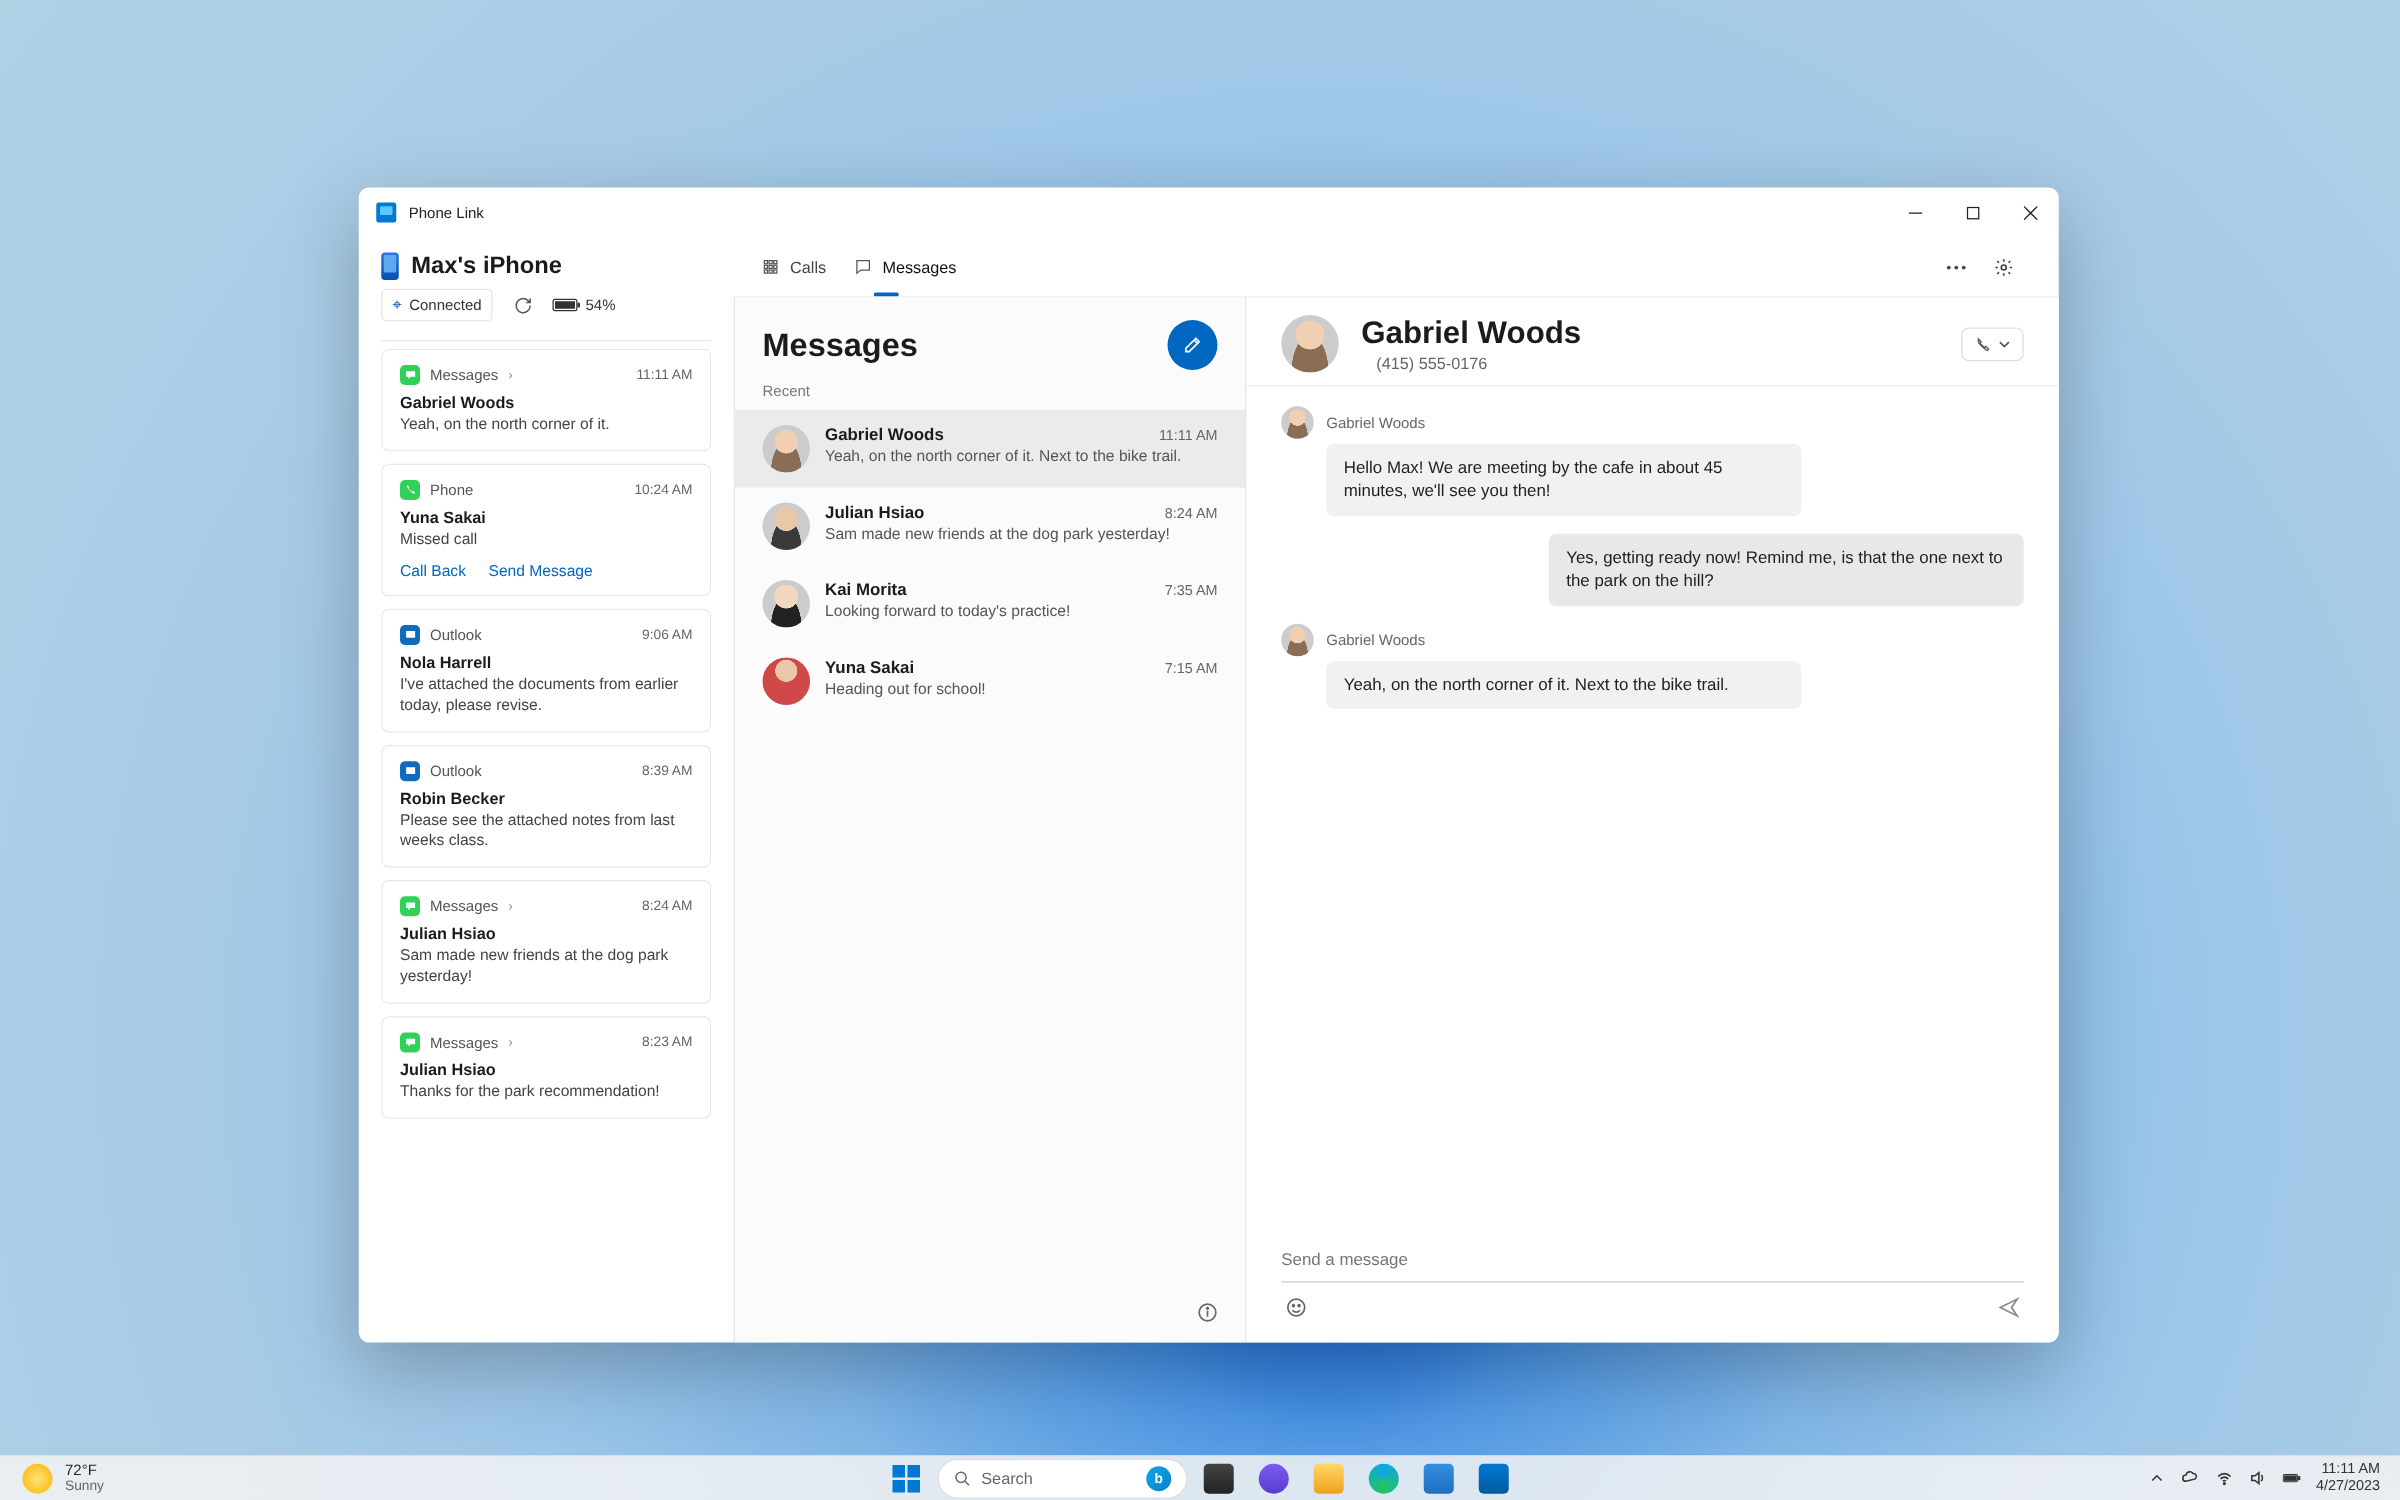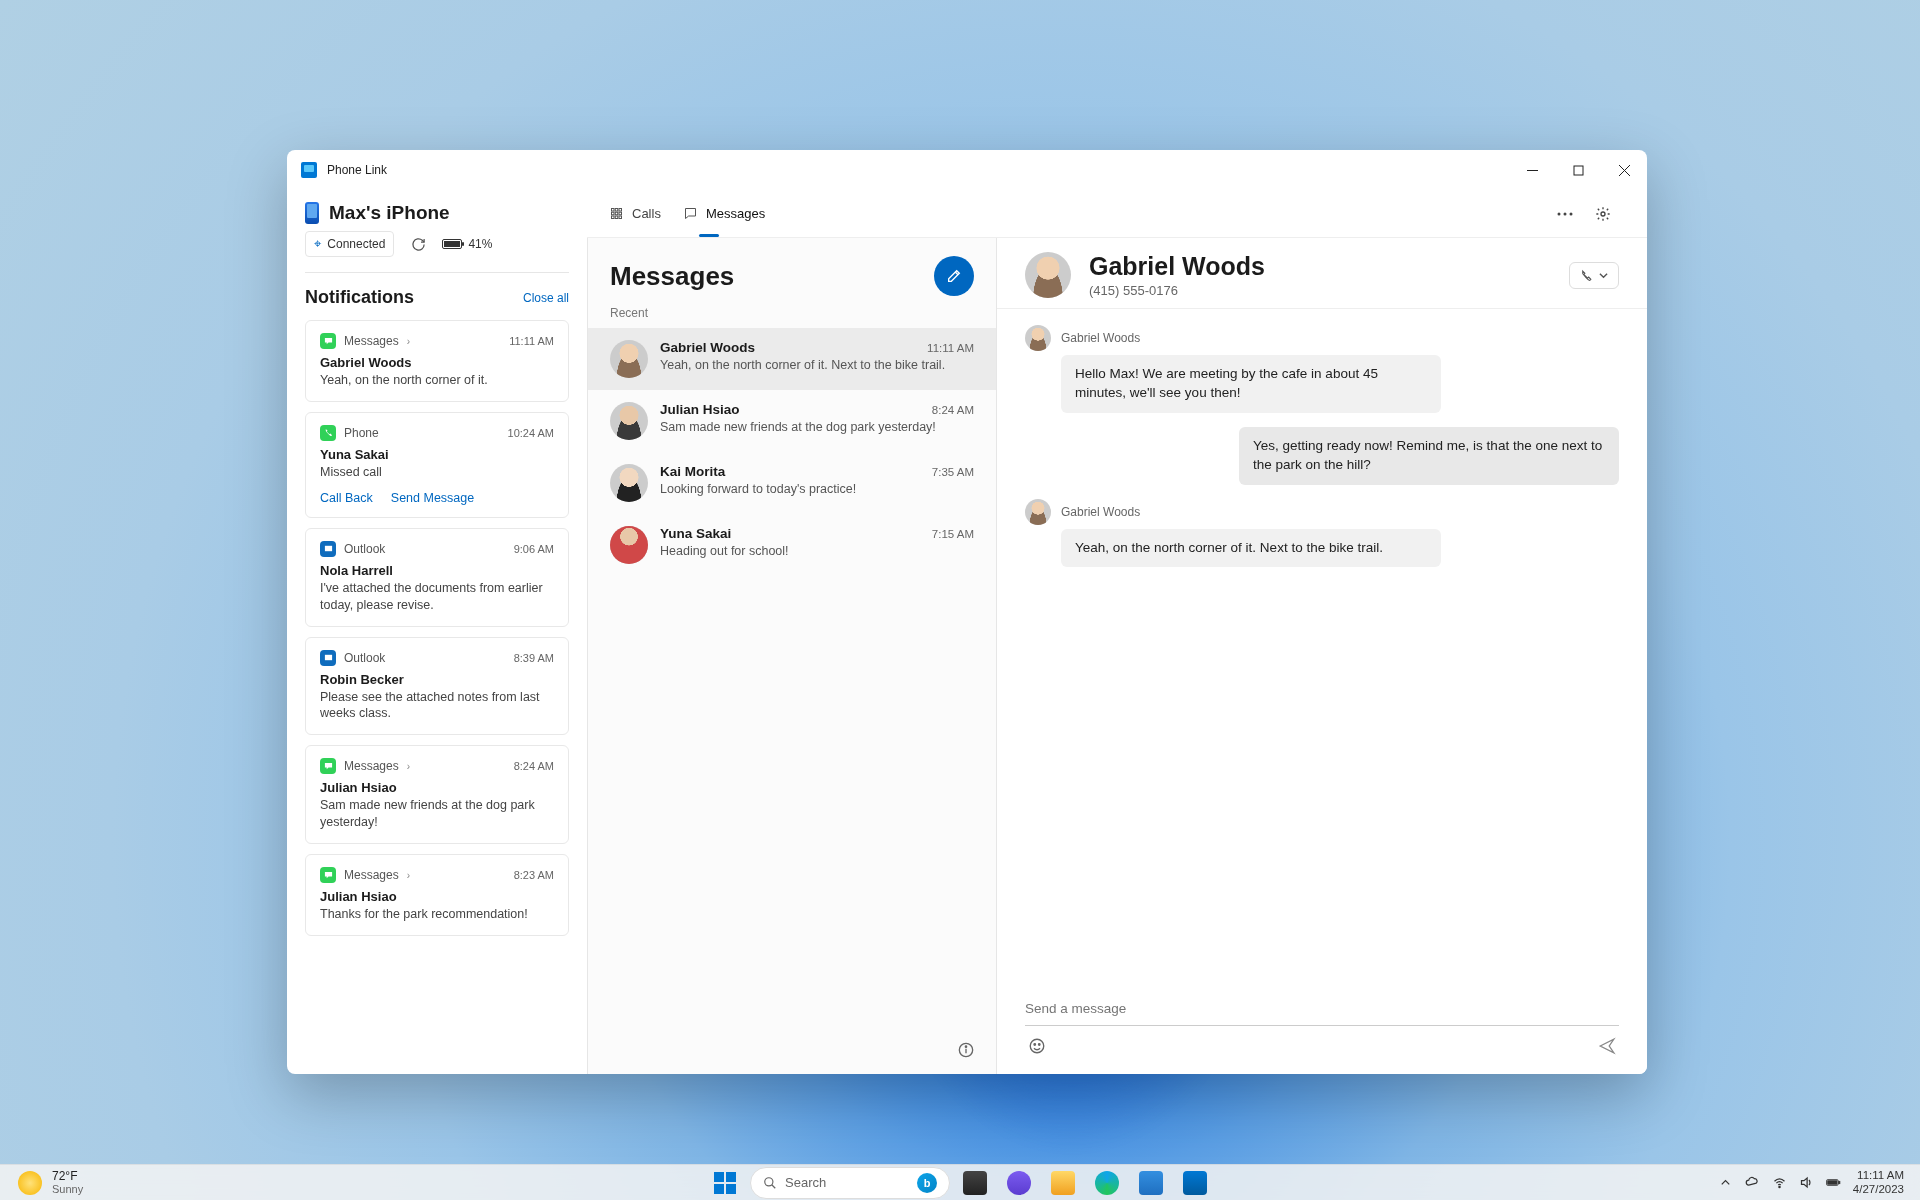--- a/index.html
+++ b/index.html
@@ -102,21 +102,21 @@
 .conv-prev{font-size:12.5px;color:#555;line-height:1.35;margin-top:2px;}
 
 .infobtn{position:absolute;bottom:12px;right:18px;width:24px;height:24px;display:flex;align-items:center;justify-content:center;}
 .midcol{position:relative;}
 
 
 .rightcol{flex:1;display:flex;flex-direction:column;background:#fff;}
 .chathead{display:flex;align-items:center;gap:18px;padding:14px 28px 10px;border-bottom:1px solid #eee;}
 .chathead .avatar{width:46px;height:46px;}
 .chathead-txt h1{font-size:25px;font-weight:600;color:#1b1b1b;}
-.chathead-txt .num{font-size:13px;color:#666;margin-top:2px;}
+.chathead-txt .num{font-size:13px;color:#666;margin-top:2px;margin-left:12px;}
 .callbtn{margin-left:auto;border:1px solid #ddd;border-radius:6px;padding:6px 10px;display:flex;align-items:center;gap:6px;font-size:12px;color:#444;}
 
 .chatbody{flex:1;padding:16px 28px;overflow:auto;}
 .msgblock{margin-bottom:14px;}
 .sender-row{display:flex;align-items:center;gap:10px;margin-bottom:4px;}
 .sender-row .avatar{width:26px;height:26px;}
 .sender-name{font-size:12px;color:#666;}
 .bubble{max-width:380px;padding:10px 14px;border-radius:6px;font-size:13.5px;line-height:1.4;color:#222;}
 .bubble.in{background:#f1f1f1;margin-left:36px;}
 .bubble.out{background:#e8e8e8;margin-left:auto;}
@@ -190,28 +190,24 @@
             <span>Connected</span>
           </div>
           <div class="refresh-btn">
             <svg width="15" height="15" viewBox="0 0 24 24" fill="none" stroke="#555" stroke-width="2">
                 <path d="M21 12a9 9 0 1 1-3-6.7L21 8"></path>
                 <path d="M21 3v5h-5"></path>
               </svg>
           </div>
           <div class="battery">
             <div class="battery-icon"></div>
-            <span>41%</span>
-          </div>
-        </div>
-
-        <div class="notif-head">
-          <h2>Notifications</h2>
-          <span class="closeall">Close all</span>
-        </div>
+            <span>54%</span>
+          </div>
+        </div>
+
 
         <div class="notif-list">
           <div class="card">
             <div class="card-top">
               <div class="app-ico messages">
                   <svg viewBox="0 0 10 10">
                     <path d="M1 1h8v5H5l-2 2V6H1z"></path>
                   </svg>
                 </div>
               <span class="app-name">Messages</span>

